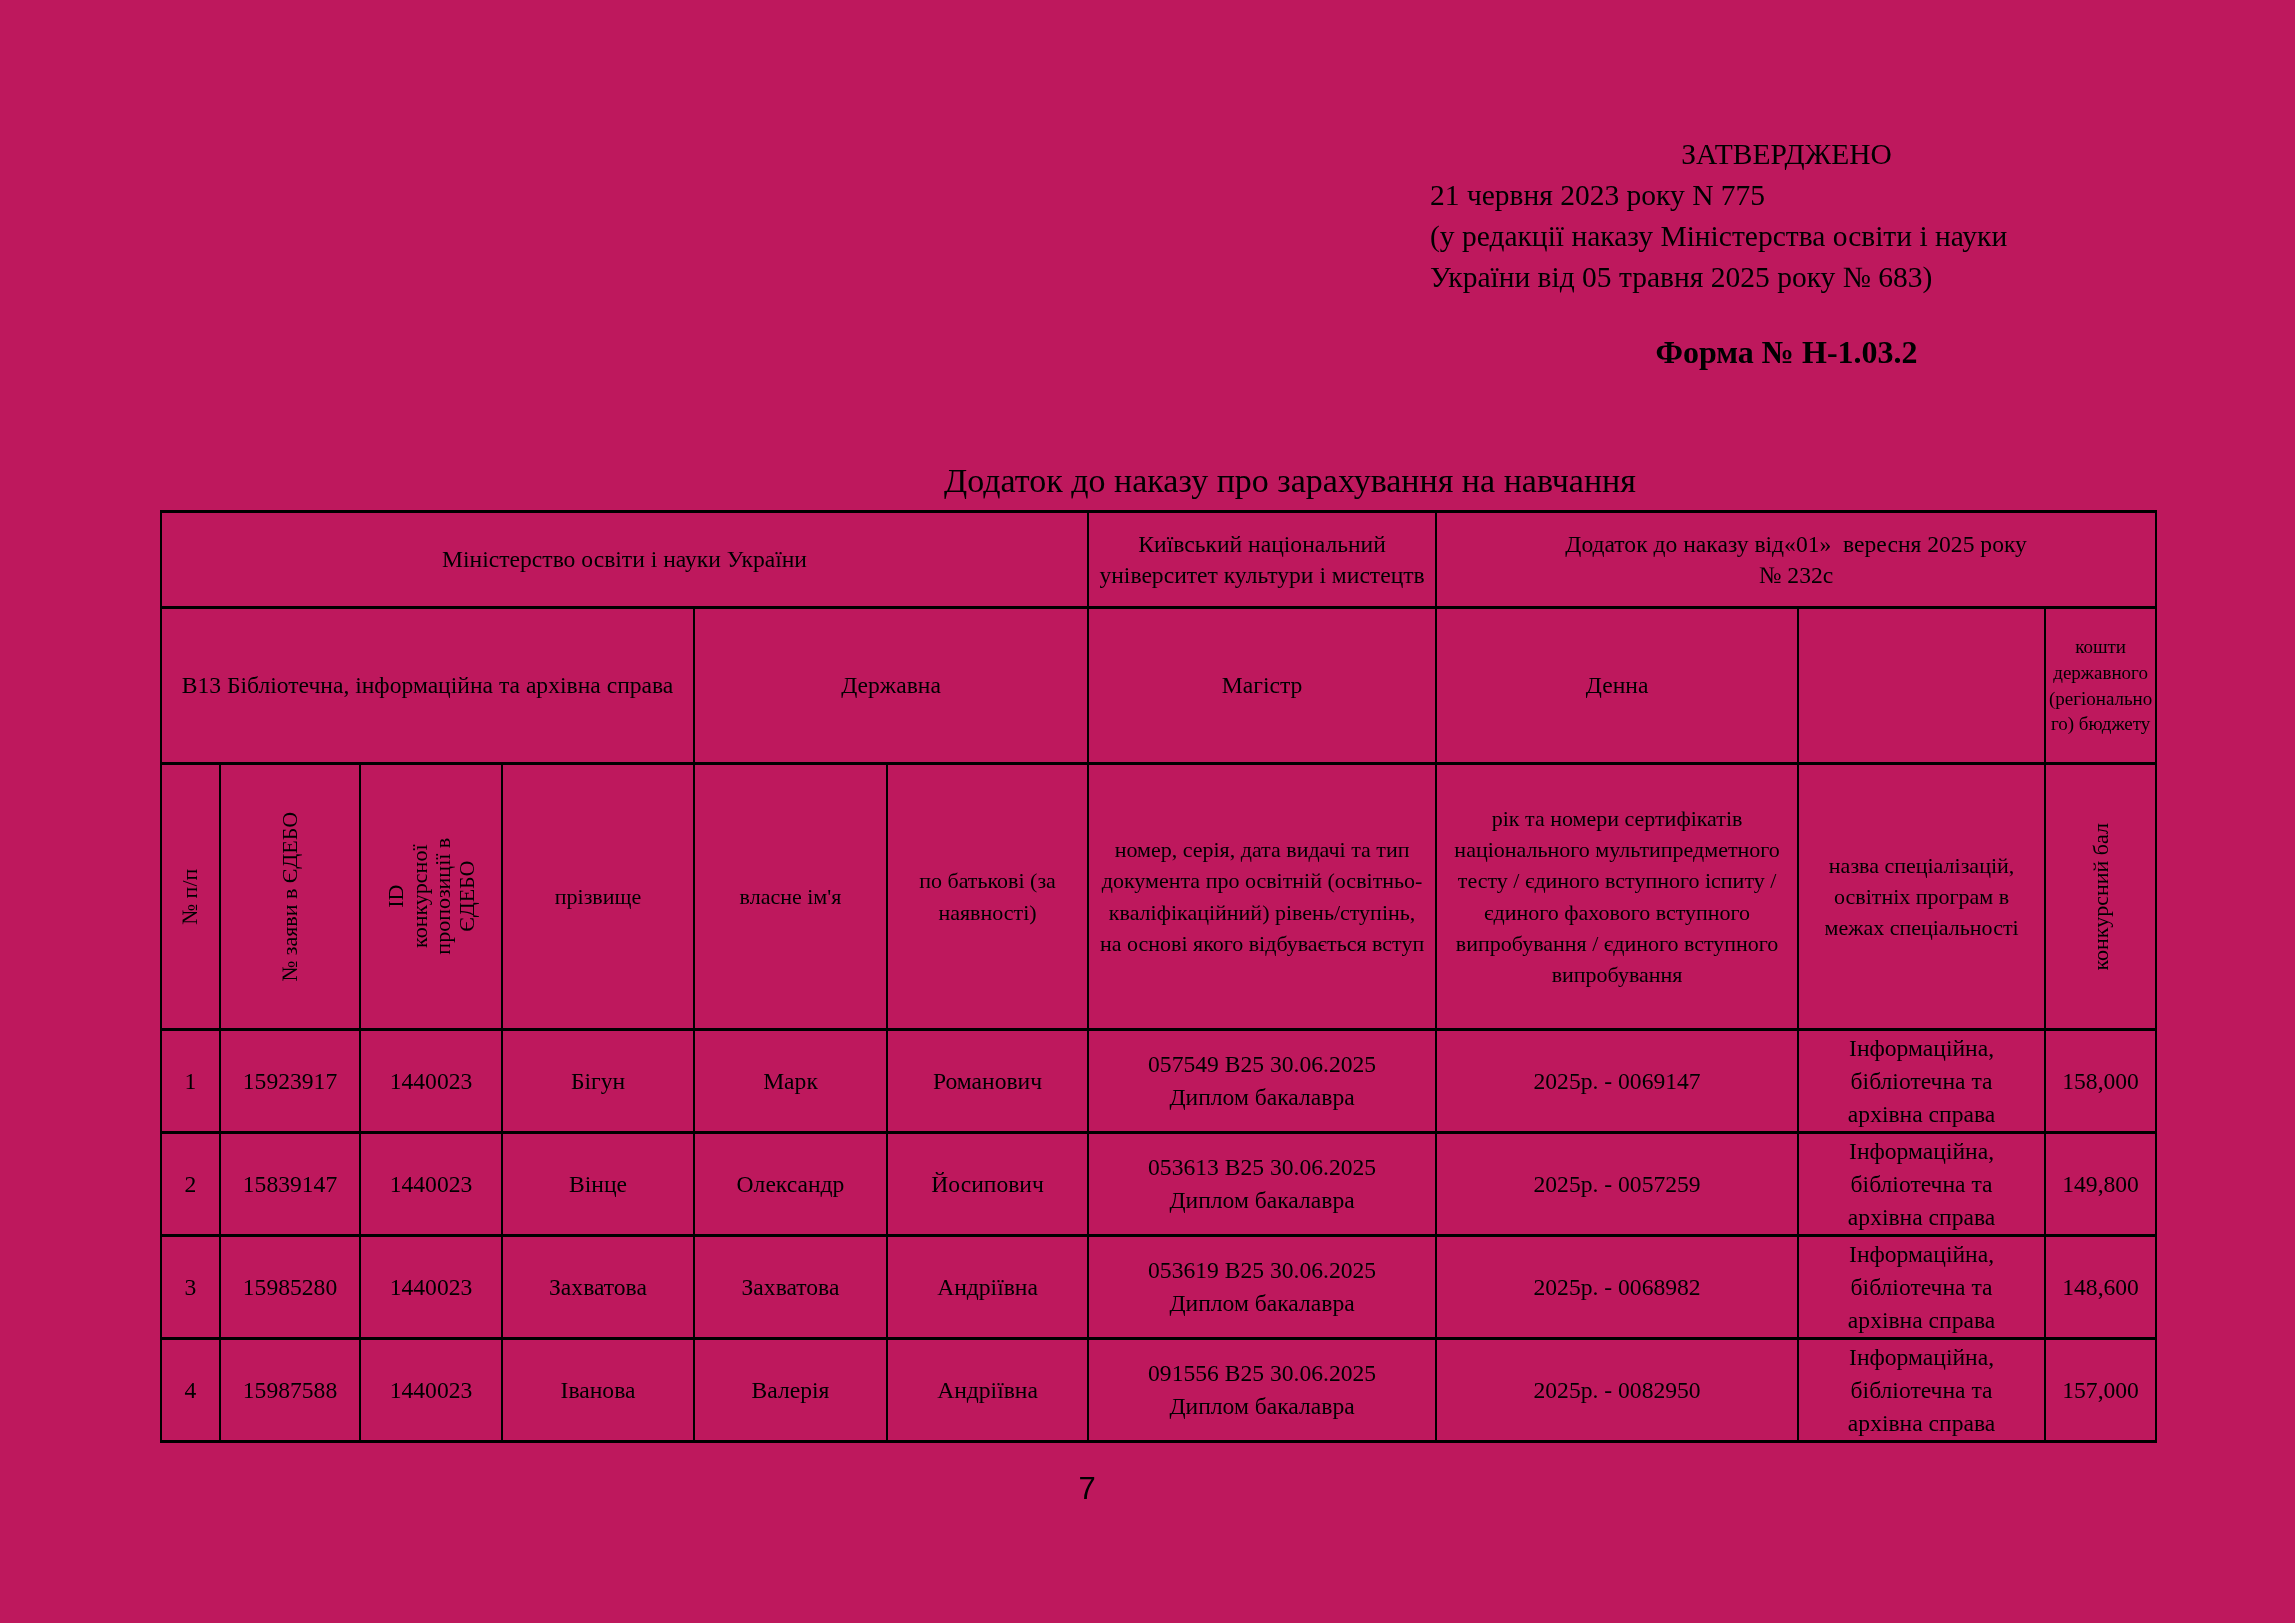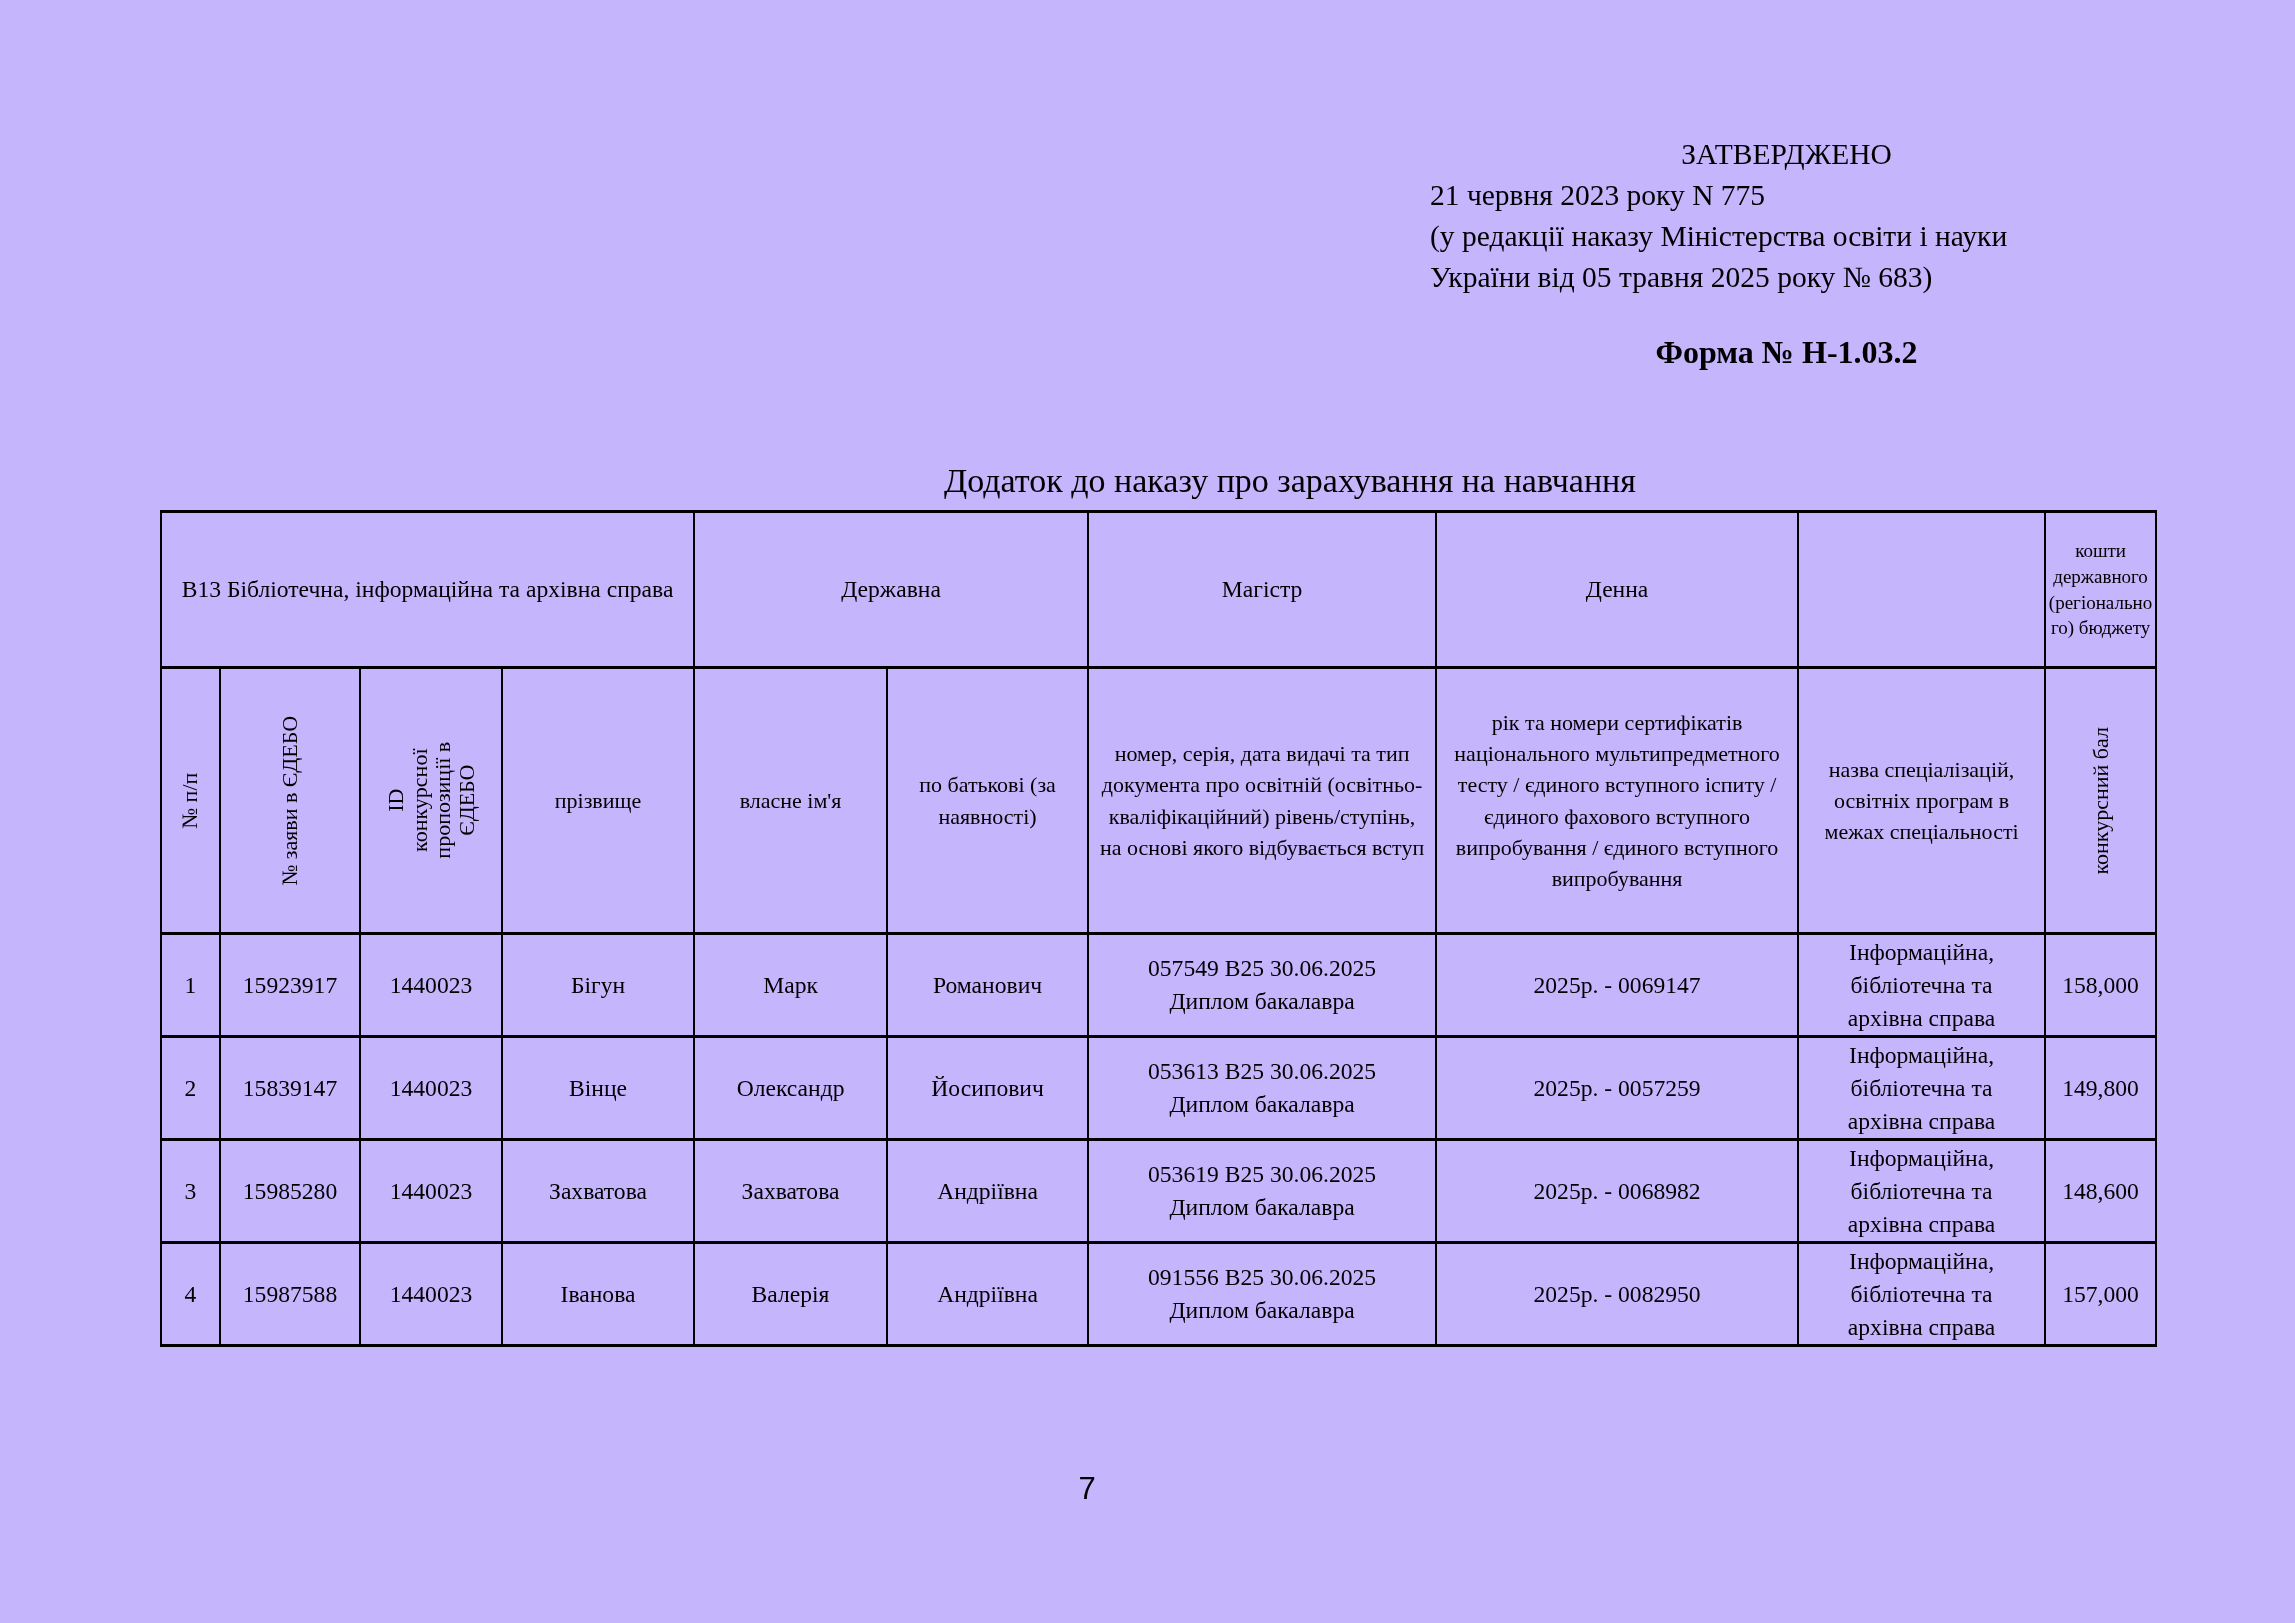--- a/index.html
+++ b/index.html
@@ -4,21 +4,21 @@
 <style>
   html, body {
     margin: 0;
     padding: 0;
     background: #ffffff;
   }
   .sheet {
     position: relative;
     width: 2295px;
     height: 1623px;
-    background: #c4b5fd;
+    background: #be185d;
     color: #000000;
     font-family: "Liberation Serif", "DejaVu Serif", serif;
     overflow: hidden;
   }
 
   
   .approval {
     position: absolute;
     left: 1430px;
     top: 134px;
@@ -163,20 +163,26 @@
       <col style="width:192px">
         <col style="width:193px">
         <col style="width:201px">
       <col style="width:348px">
         <col style="width:362px">
         <col style="width:247px">
       <col style="width:111px">
     </colgroup>
 
     <tbody>
+        <tr class="org-row">
+      <td colspan="6">Міністерство освіти і науки України</td>
+      <td>Київський національний університет культури і мистецтв</td>
+      <td colspan="3" class="annex">Додаток до наказу від«01»  вересня 2025 року
+№ 232с</td>
+    </tr>
 
     <tr class="program-row">
       <td colspan="4">В13 Бібліотечна, інформаційна та архівна справа</td>
       <td colspan="2">Державна</td>
       <td>Магістр</td>
       <td>Денна</td>
       <td></td>
       <td class="budget">кошти державного (регіонального) бюджету</td>
     </tr>
 

